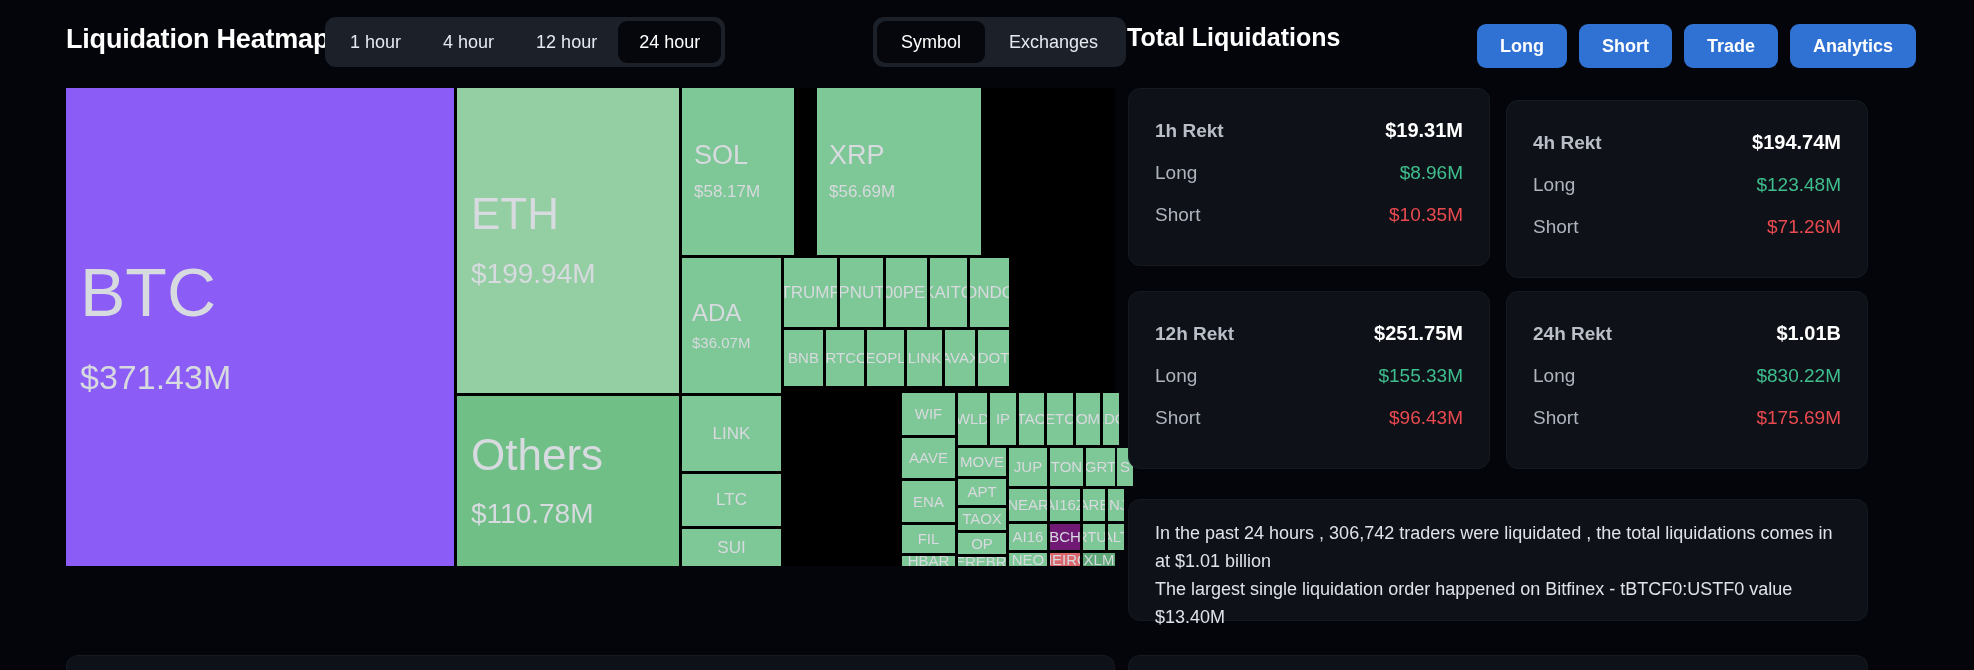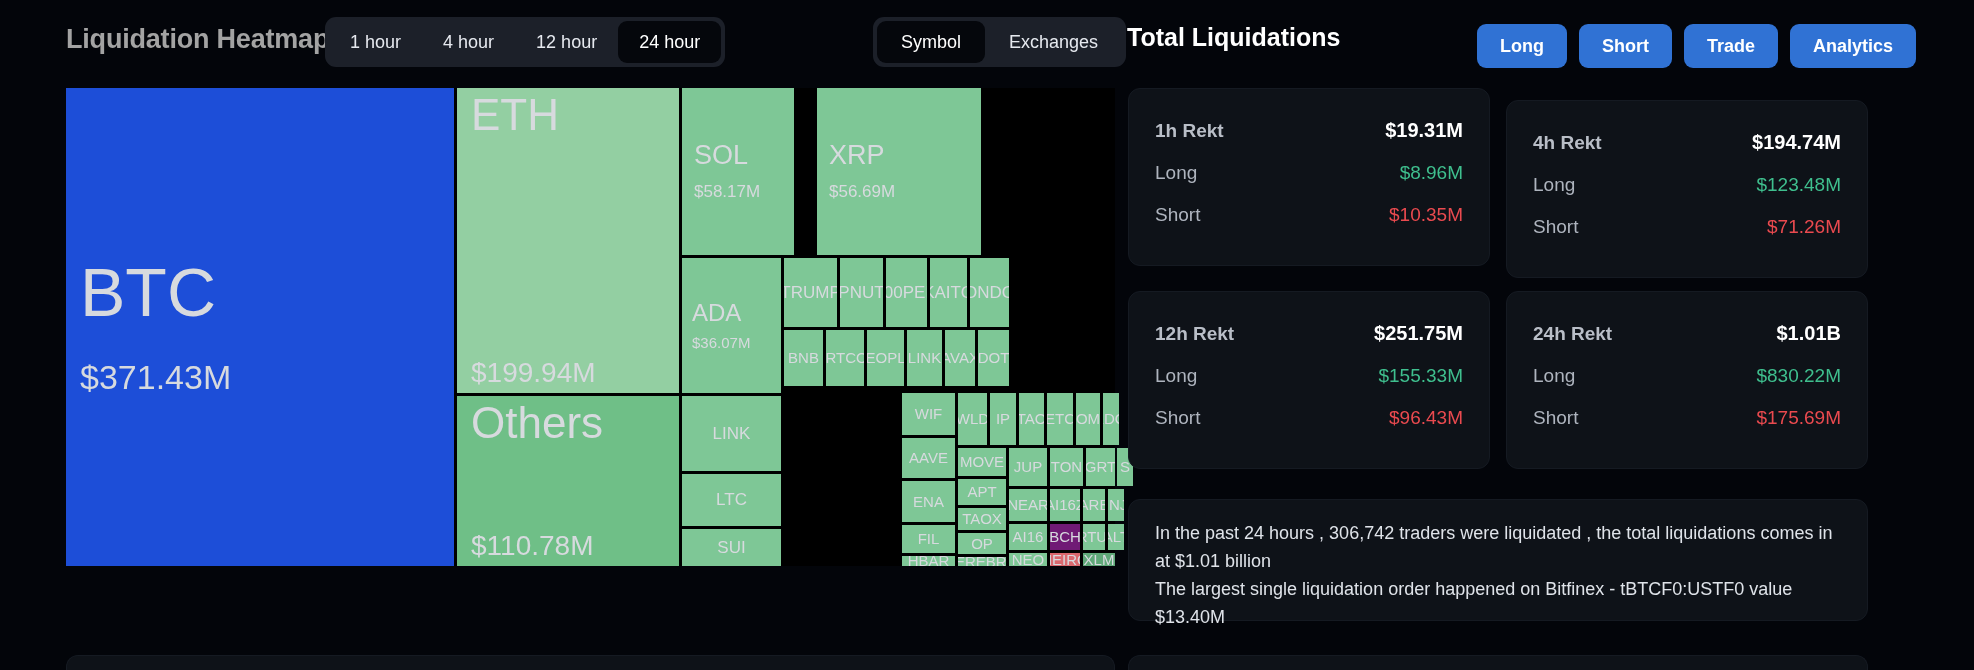--- a/index.html
+++ b/index.html
@@ -8,21 +8,21 @@
     background: #03050a;
     font-family: "Liberation Sans", sans-serif;
     overflow: hidden;
   }
   .page { position: relative; width: 1974px; height: 670px; background: #03050a; }
 
   
   .header { position: absolute; left: 0; top: 0; width: 1974px; height: 84px; }
   .hm-title {
     position: absolute; left: 66px; top: 24px;
-    font-size: 27px; font-weight: bold; color: #a3a3a3; letter-spacing: -0.2px;
+    font-size: 27px; font-weight: bold; color: #ffffff; letter-spacing: -0.2px;
     white-space: nowrap;
   }
   .seg-group {
     position: absolute; display: flex; align-items: center;
     background: #1c2029; border-radius: 11px; padding: 4px;
   }
   .seg-time { left: 325px; top: 17px; height: 50px; }
   .seg-btn {
     display: flex; align-items: center; justify-content: center;
     height: 42px; padding: 0 21px; border-radius: 9px;
@@ -57,21 +57,21 @@
     display: flex; flex-direction: column; justify-content: center;
     color: #dcdee3;
   }
   .tile .sym { line-height: 1.05; white-space: nowrap; color: #d7dade; }
   .tile .val { white-space: nowrap; color: #d7dade; }
 
   .tile.xl { padding: 0 14px; }
   .tile.xl .sym { font-size: 68px; }
   .tile.xl .val { font-size: 34px; margin-top: 30px; }
 
-  .tile.lg { padding: 4px 14px; justify-content: space-between; }
+  .tile.lg { padding: 4px 14px; }
   .tile.lg .sym { font-size: 44px; }
   .tile.lg .val { font-size: 28px; margin-top: 20px; }
 
   .tile.md { padding: 0 12px; }
   .tile.md .sym { font-size: 27px; }
   .tile.md .val { font-size: 17px; margin-top: 12px; }
 
   .tile.sm { padding: 0 10px; }
   .tile.sm .sym { font-size: 24px; }
   .tile.sm .val { font-size: 15px; margin-top: 9px; }
@@ -133,21 +133,21 @@
 
     <div class="pill-row" id="pill-row">
         <button class="pill" style="background: rgb(48, 114, 212);">Long</button>
         <button class="pill" style="background: rgb(48, 114, 212);">Short</button>
         <button class="pill" style="background: rgb(48, 114, 212);">Trade</button>
         <button class="pill" style="background: rgb(48, 114, 212);">Analytics</button>
       </div>
   </div>
 
   <div class="treemap" id="treemap">
-      <div class="tile xl" style="left: 0px; top: 0px; width: 388px; height: 478px; background: #1d4ed8;">
+      <div class="tile xl" style="left: 0px; top: 0px; width: 388px; height: 478px; background: #8b5cf6;">
         <div class="sym">BTC</div>
         <div class="val">$371.43M</div>
       </div>
       <div class="tile lg" style="left: 391px; top: 0px; width: 222px; height: 305px; background: rgb(147, 207, 162);">
         <div class="sym">ETH</div>
         <div class="val">$199.94M</div>
       </div>
       <div class="tile lg" style="left: 391px; top: 308px; width: 222px; height: 170px; background: rgb(111, 191, 135);">
         <div class="sym">Others</div>
         <div class="val">$110.78M</div>

